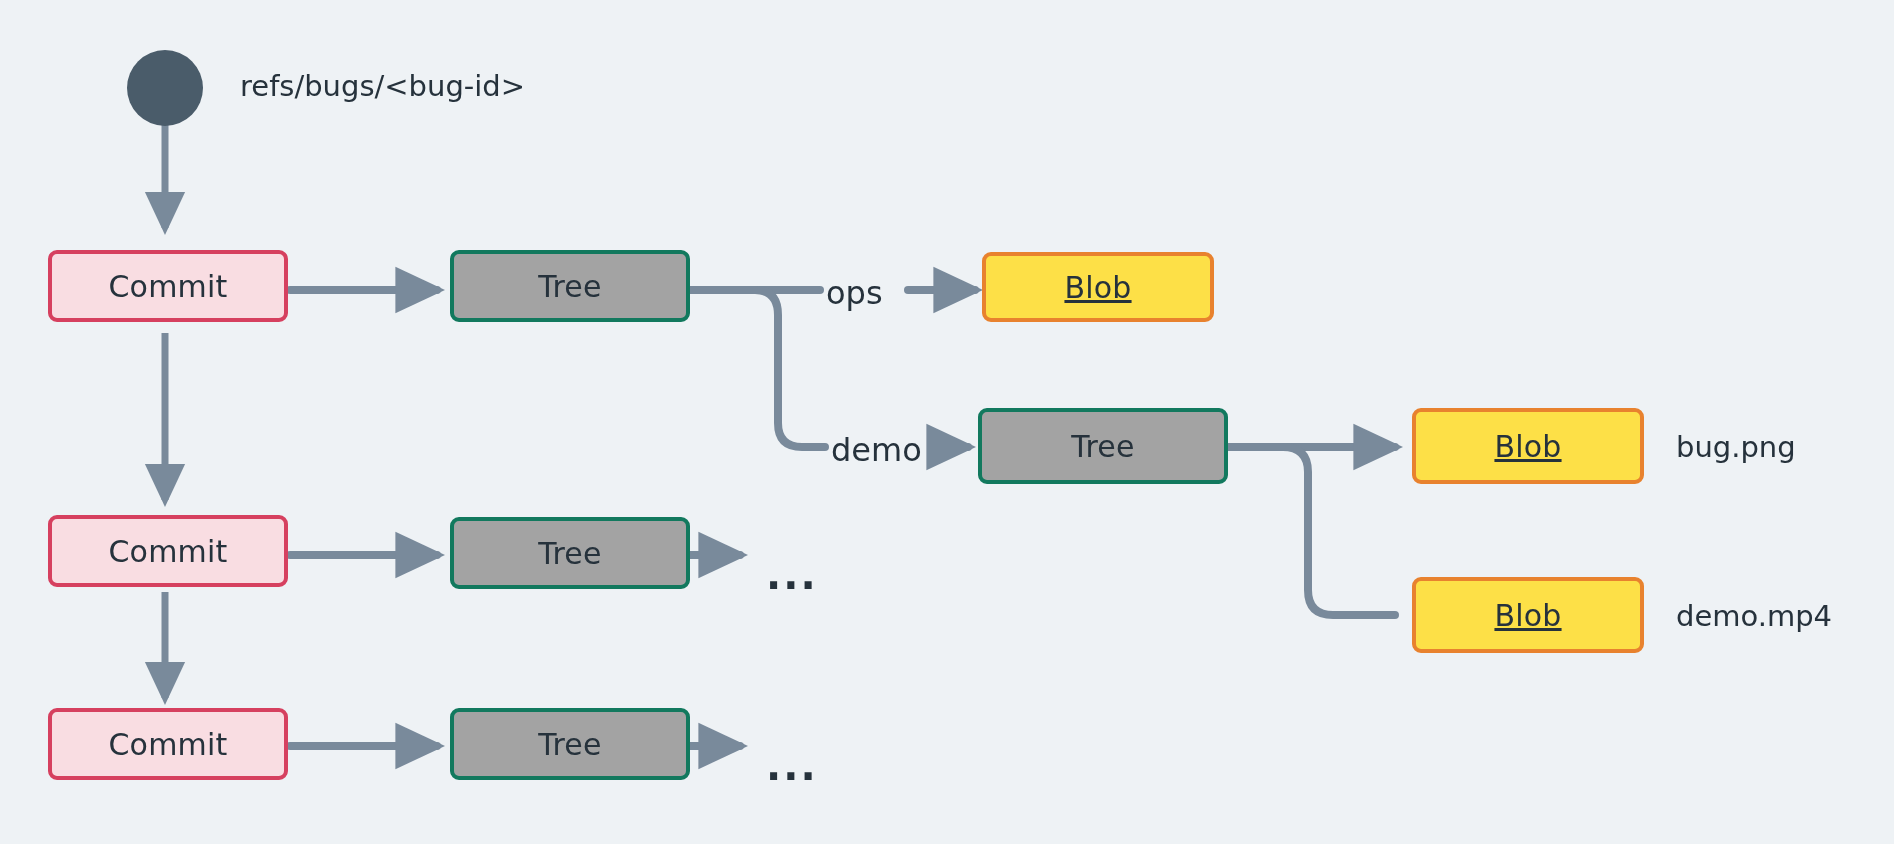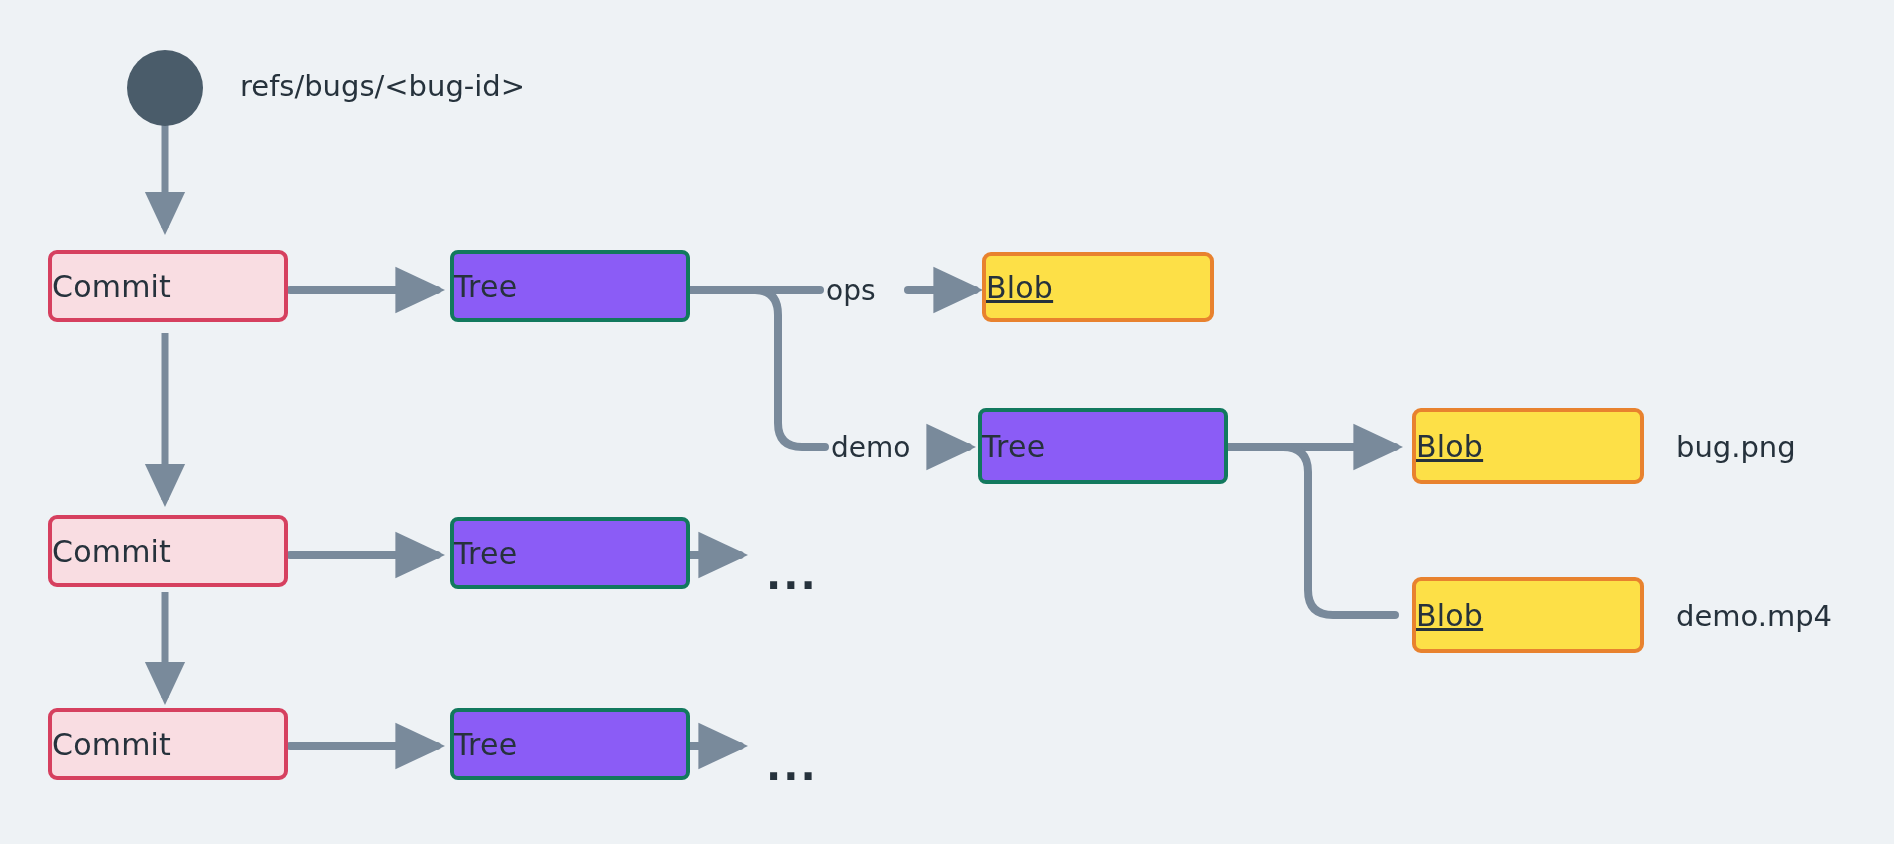--- a/index.html
+++ b/index.html
@@ -26,57 +26,57 @@
     top: 0;
     width: 1894px;
     height: 844px;
     pointer-events: none;
   }
   .node {
     position: absolute;
     box-sizing: border-box;
     display: flex;
     align-items: center;
+    justify-content: center;
     border-radius: 9px;
     border-width: 4px;
     border-style: solid;
     font-size: 30px;
     letter-spacing: 0.2px;
     color: #26323c;
     white-space: nowrap;
   }
   .node-commit {
     background: #f9dde2;
     border-color: #d6405f;
   }
   .node-tree {
-    background: #8b5cf6;
+    background: #a3a3a3;
     border-color: #12795e;
-    border-radius: 8px;
   }
   .node-blob {
     background: #fde047;
     border-color: #e8822e;
     text-decoration: underline;
   }
   .ref-circle {
     position: absolute;
     border-radius: 50%;
     background: #4a5c6a;
   }
   .plain-label {
     position: absolute;
     font-size: 29px;
     color: #26323c;
     white-space: nowrap;
     line-height: 1;
   }
   .edge-label {
     position: absolute;
-    font-size: 28px;
+    font-size: 32px;
     color: #26323c;
     white-space: nowrap;
     line-height: 1;
   }
   .ellipsis {
     position: absolute;
     font-size: 40px;
     font-weight: 700;
     color: #26323c;
     line-height: 1;

